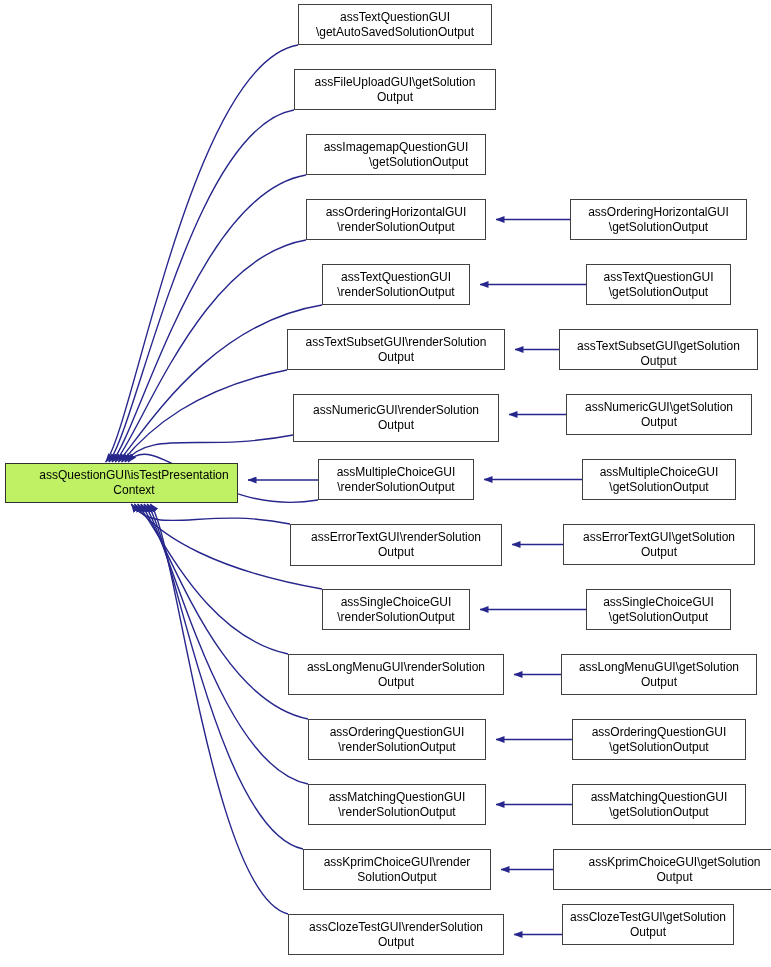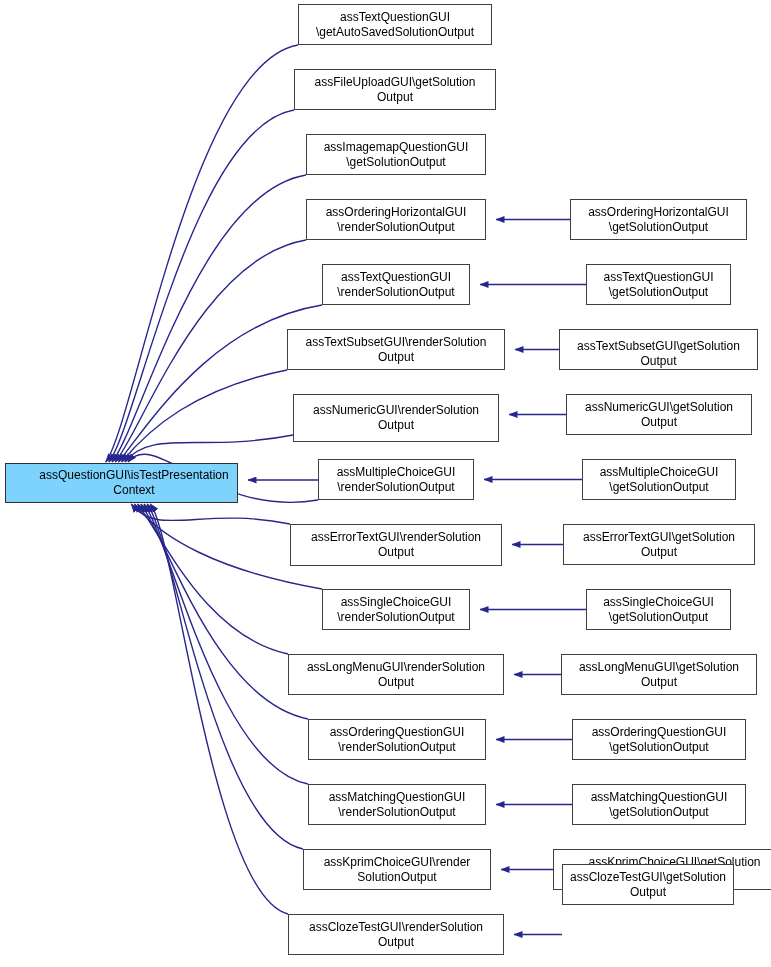--- a/index.html
+++ b/index.html
@@ -20,21 +20,21 @@
     align-items:center;
     justify-content:center;
     text-align:center;
     font-size:12px;
     line-height:15px;
     letter-spacing:0px;
     white-space:pre-line;
     -webkit-font-smoothing:antialiased;
   }
   .node.center{
-    background:#7dd3fc;
+    background:#bef264;
     border:1px solid #303030;
     padding-left:25px;
   }
   .node .label{display:block;padding:0 3px;}
 </style>
 </head>
 <body>
 
 <div id="graph">
 
@@ -78,21 +78,21 @@
       </g>
   </svg>
 
   <div id="nodes-layer">
       <div class="node center" style="left: 5px; top: 463px; width: 233px; height: 40px;"><span class="label">assQuestionGUI\isTestPresentation
 Context</span></div>
       <div class="node" style="left: 298px; top: 4px; width: 194px; height: 41px;"><span class="label">assTextQuestionGUI
 \getAutoSavedSolutionOutput</span></div>
       <div class="node" style="left: 294px; top: 69px; width: 202px; height: 41px;"><span class="label">assFileUploadGUI\getSolution
 Output</span></div>
-      <div class="node" style="left: 306px; top: 134px; width: 180px; height: 41px;"><span class="label">assImagemapQuestionGUI
+      <div class="node" style="left: 306px; top: 134px; width: 180px; height: 41px; text-align: right;"><span class="label">assImagemapQuestionGUI
 \getSolutionOutput</span></div>
       <div class="node" style="left: 306px; top: 199px; width: 180px; height: 41px;"><span class="label">assOrderingHorizontalGUI
 \renderSolutionOutput</span></div>
       <div class="node" style="left: 322px; top: 264px; width: 148px; height: 41px;"><span class="label">assTextQuestionGUI
 \renderSolutionOutput</span></div>
       <div class="node" style="left: 287px; top: 329px; width: 218px; height: 41px;"><span class="label">assTextSubsetGUI\renderSolution
 Output</span></div>
       <div class="node" style="left: 293px; top: 394px; width: 206px; height: 48px;"><span class="label">assNumericGUI\renderSolution
 Output</span></div>
       <div class="node" style="left: 318px; top: 459px; width: 156px; height: 41px;"><span class="label">assMultipleChoiceGUI
@@ -126,16 +126,16 @@
       <div class="node" style="left: 586px; top: 589px; width: 145px; height: 41px;"><span class="label">assSingleChoiceGUI
 \getSolutionOutput</span></div>
       <div class="node" style="left: 561px; top: 654px; width: 196px; height: 41px;"><span class="label">assLongMenuGUI\getSolution
 Output</span></div>
       <div class="node" style="left: 572px; top: 719px; width: 174px; height: 41px;"><span class="label">assOrderingQuestionGUI
 \getSolutionOutput</span></div>
       <div class="node" style="left: 572px; top: 784px; width: 174px; height: 41px;"><span class="label">assMatchingQuestionGUI
 \getSolutionOutput</span></div>
       <div class="node" style="left: 553px; top: 849px; width: 243px; height: 41px;"><span class="label">assKprimChoiceGUI\getSolution
 Output</span></div>
-      <div class="node" style="left: 562px; top: 864px; width: 172px; height: 41px;"><span class="label">assClozeTestGUI\getSolution
+      <div class="node" style="left: 562px; top: 904px; width: 172px; height: 41px;"><span class="label">assClozeTestGUI\getSolution
 Output</span></div>
     </div>
 </div>
 
 </body></html>

